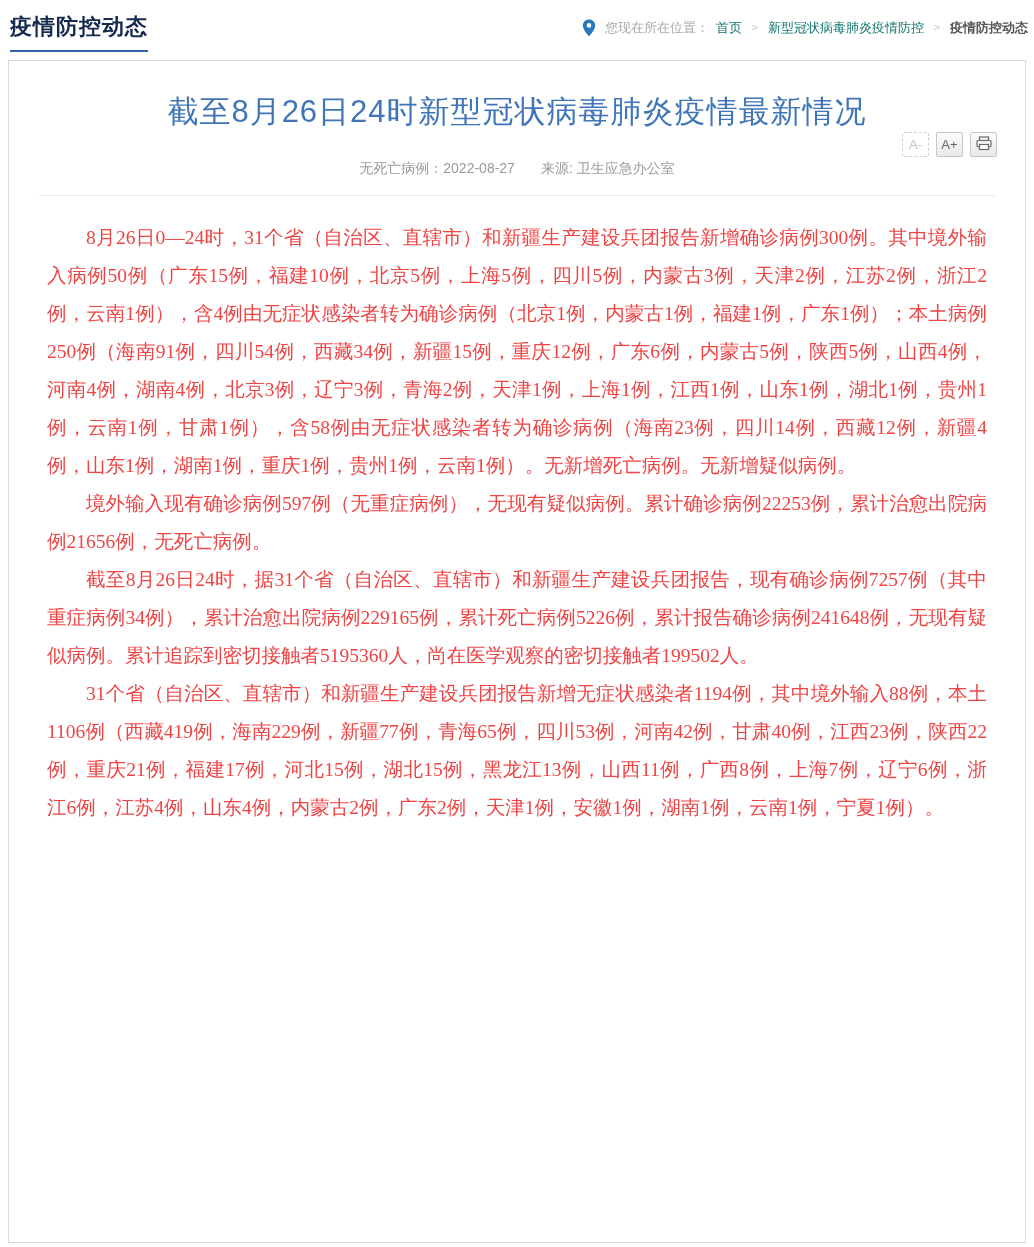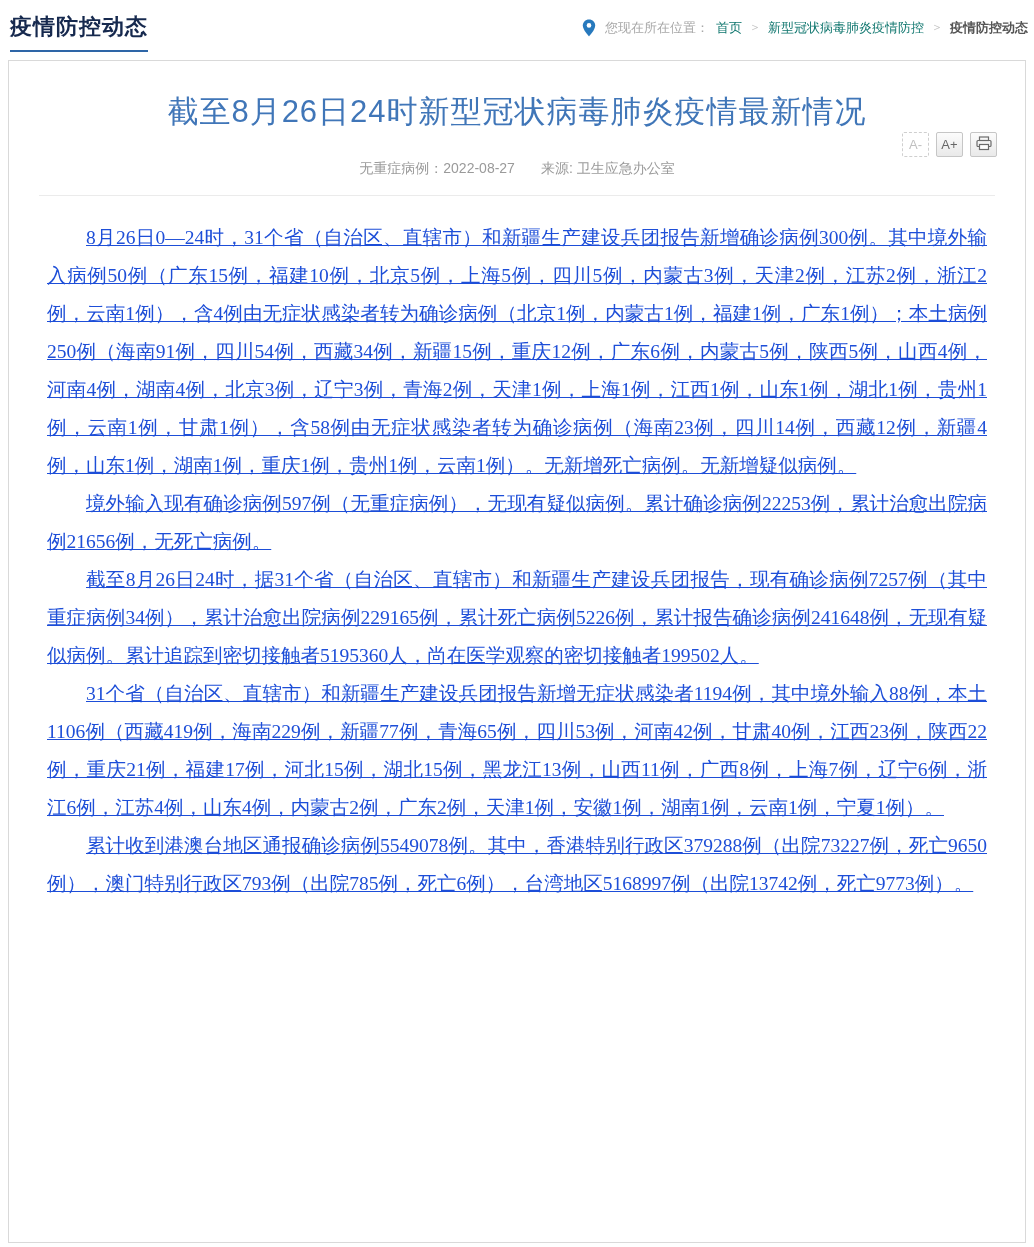--- a/index.html
+++ b/index.html
@@ -63,23 +63,22 @@
   }
   .meta-divider {
     border: none; border-top: 1px solid #ebebeb;
     margin: 17px 30px 0;
   }
 
   
   .article-body {
     padding: 23px 38px 0;
     font-family: "Liberation Serif", serif;
-    font-size: 19.5px; line-height: 38px; color: #1d4ed8;
+    font-size: 19.5px; line-height: 38px; color: #ef4444;
     text-align: justify;
-    text-decoration: underline;
   }
   .article-body p { margin: 0; text-indent: 2em; }
 </style>
 </head>
 <body>
 
 <div class="page">
 
   <div class="top-header">
     <div class="section-title">疫情防控动态</div>
@@ -98,21 +97,21 @@
       <span class="crumb-sep">＞</span>
       <span class="crumb-current">疫情防控动态</span>
     </div>
   </div>
 
   <div class="content-box">
 
     <h1 class="article-title">截至8月26日24时新型冠状病毒肺炎疫情最新情况</h1>
 
     <div class="article-meta">
-      <span>无重症病例：</span><span>2022-08-27</span><span class="meta-gap"></span><span>来源: </span><span>卫生应急办公室</span>
+      <span>无死亡病例：</span><span>2022-08-27</span><span class="meta-gap"></span><span>来源: </span><span>卫生应急办公室</span>
     </div>
 
     <div class="toolbar">
       <div class="tool-btn disabled">A-</div>
       <div class="tool-btn">A+</div>
       <div class="tool-btn">
         <span>
           <svg width="16" height="15" viewBox="0 0 16 15">
             <rect x="3.5" y="1" width="9" height="3.5" fill="none" stroke="#6b6b6b" stroke-width="1.2"></rect>
             <rect x="1" y="4.5" width="14" height="6" rx="1" fill="none" stroke="#6b6b6b" stroke-width="1.2"></rect>
@@ -122,17 +121,16 @@
       </div>
     </div>
 
     <hr class="meta-divider">
 
     <div class="article-body">
       <p>8月26日0—24时，31个省（自治区、直辖市）和新疆生产建设兵团报告新增确诊病例300例。其中境外输入病例50例（广东15例，福建10例，北京5例，上海5例，四川5例，内蒙古3例，天津2例，江苏2例，浙江2例，云南1例），含4例由无症状感染者转为确诊病例（北京1例，内蒙古1例，福建1例，广东1例）；本土病例250例（海南91例，四川54例，西藏34例，新疆15例，重庆12例，广东6例，内蒙古5例，陕西5例，山西4例，河南4例，湖南4例，北京3例，辽宁3例，青海2例，天津1例，上海1例，江西1例，山东1例，湖北1例，贵州1例，云南1例，甘肃1例），含58例由无症状感染者转为确诊病例（海南23例，四川14例，西藏12例，新疆4例，山东1例，湖南1例，重庆1例，贵州1例，云南1例）。无新增死亡病例。无新增疑似病例。</p>
       <p>境外输入现有确诊病例597例（无重症病例），无现有疑似病例。累计确诊病例22253例，累计治愈出院病例21656例，无死亡病例。</p>
       <p>截至8月26日24时，据31个省（自治区、直辖市）和新疆生产建设兵团报告，现有确诊病例7257例（其中重症病例34例），累计治愈出院病例229165例，累计死亡病例5226例，累计报告确诊病例241648例，无现有疑似病例。累计追踪到密切接触者5195360人，尚在医学观察的密切接触者199502人。</p>
       <p>31个省（自治区、直辖市）和新疆生产建设兵团报告新增无症状感染者1194例，其中境外输入88例，本土1106例（西藏419例，海南229例，新疆77例，青海65例，四川53例，河南42例，甘肃40例，江西23例，陕西22例，重庆21例，福建17例，河北15例，湖北15例，黑龙江13例，山西11例，广西8例，上海7例，辽宁6例，浙江6例，江苏4例，山东4例，内蒙古2例，广东2例，天津1例，安徽1例，湖南1例，云南1例，宁夏1例）。</p>
-      <p>累计收到港澳台地区通报确诊病例5549078例。其中，香港特别行政区379288例（出院73227例，死亡9650例），澳门特别行政区793例（出院785例，死亡6例），台湾地区5168997例（出院13742例，死亡9773例）。</p>
     </div>
 
   </div>
 </div>
 
 </body></html>

